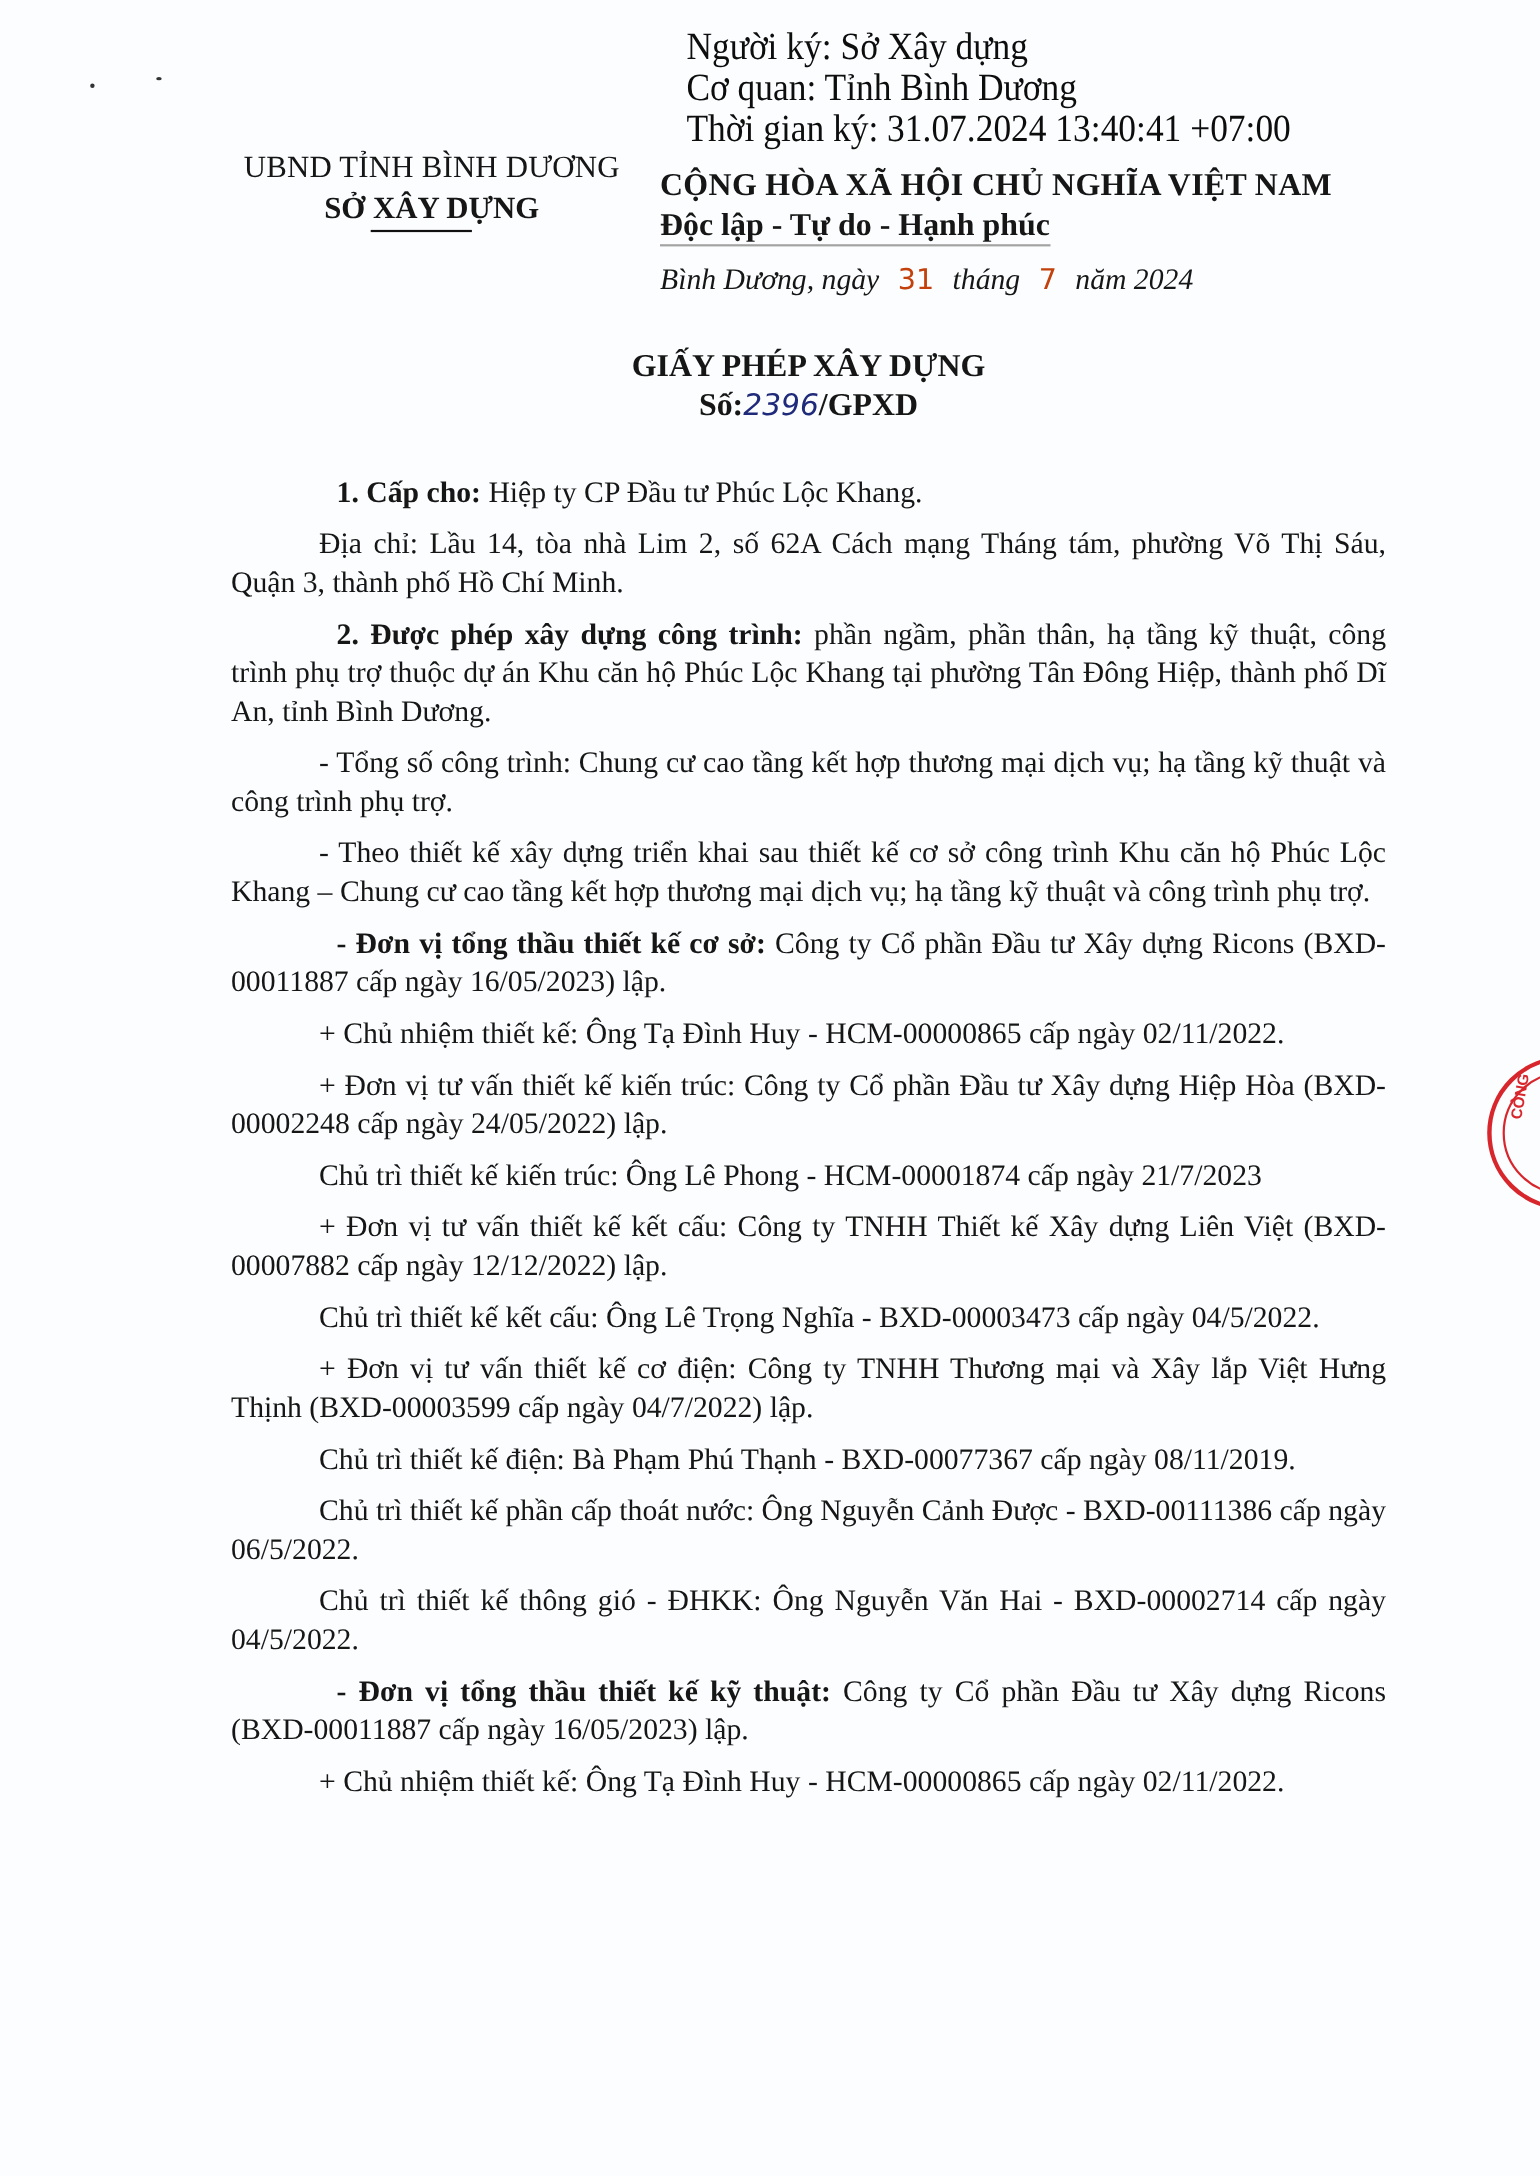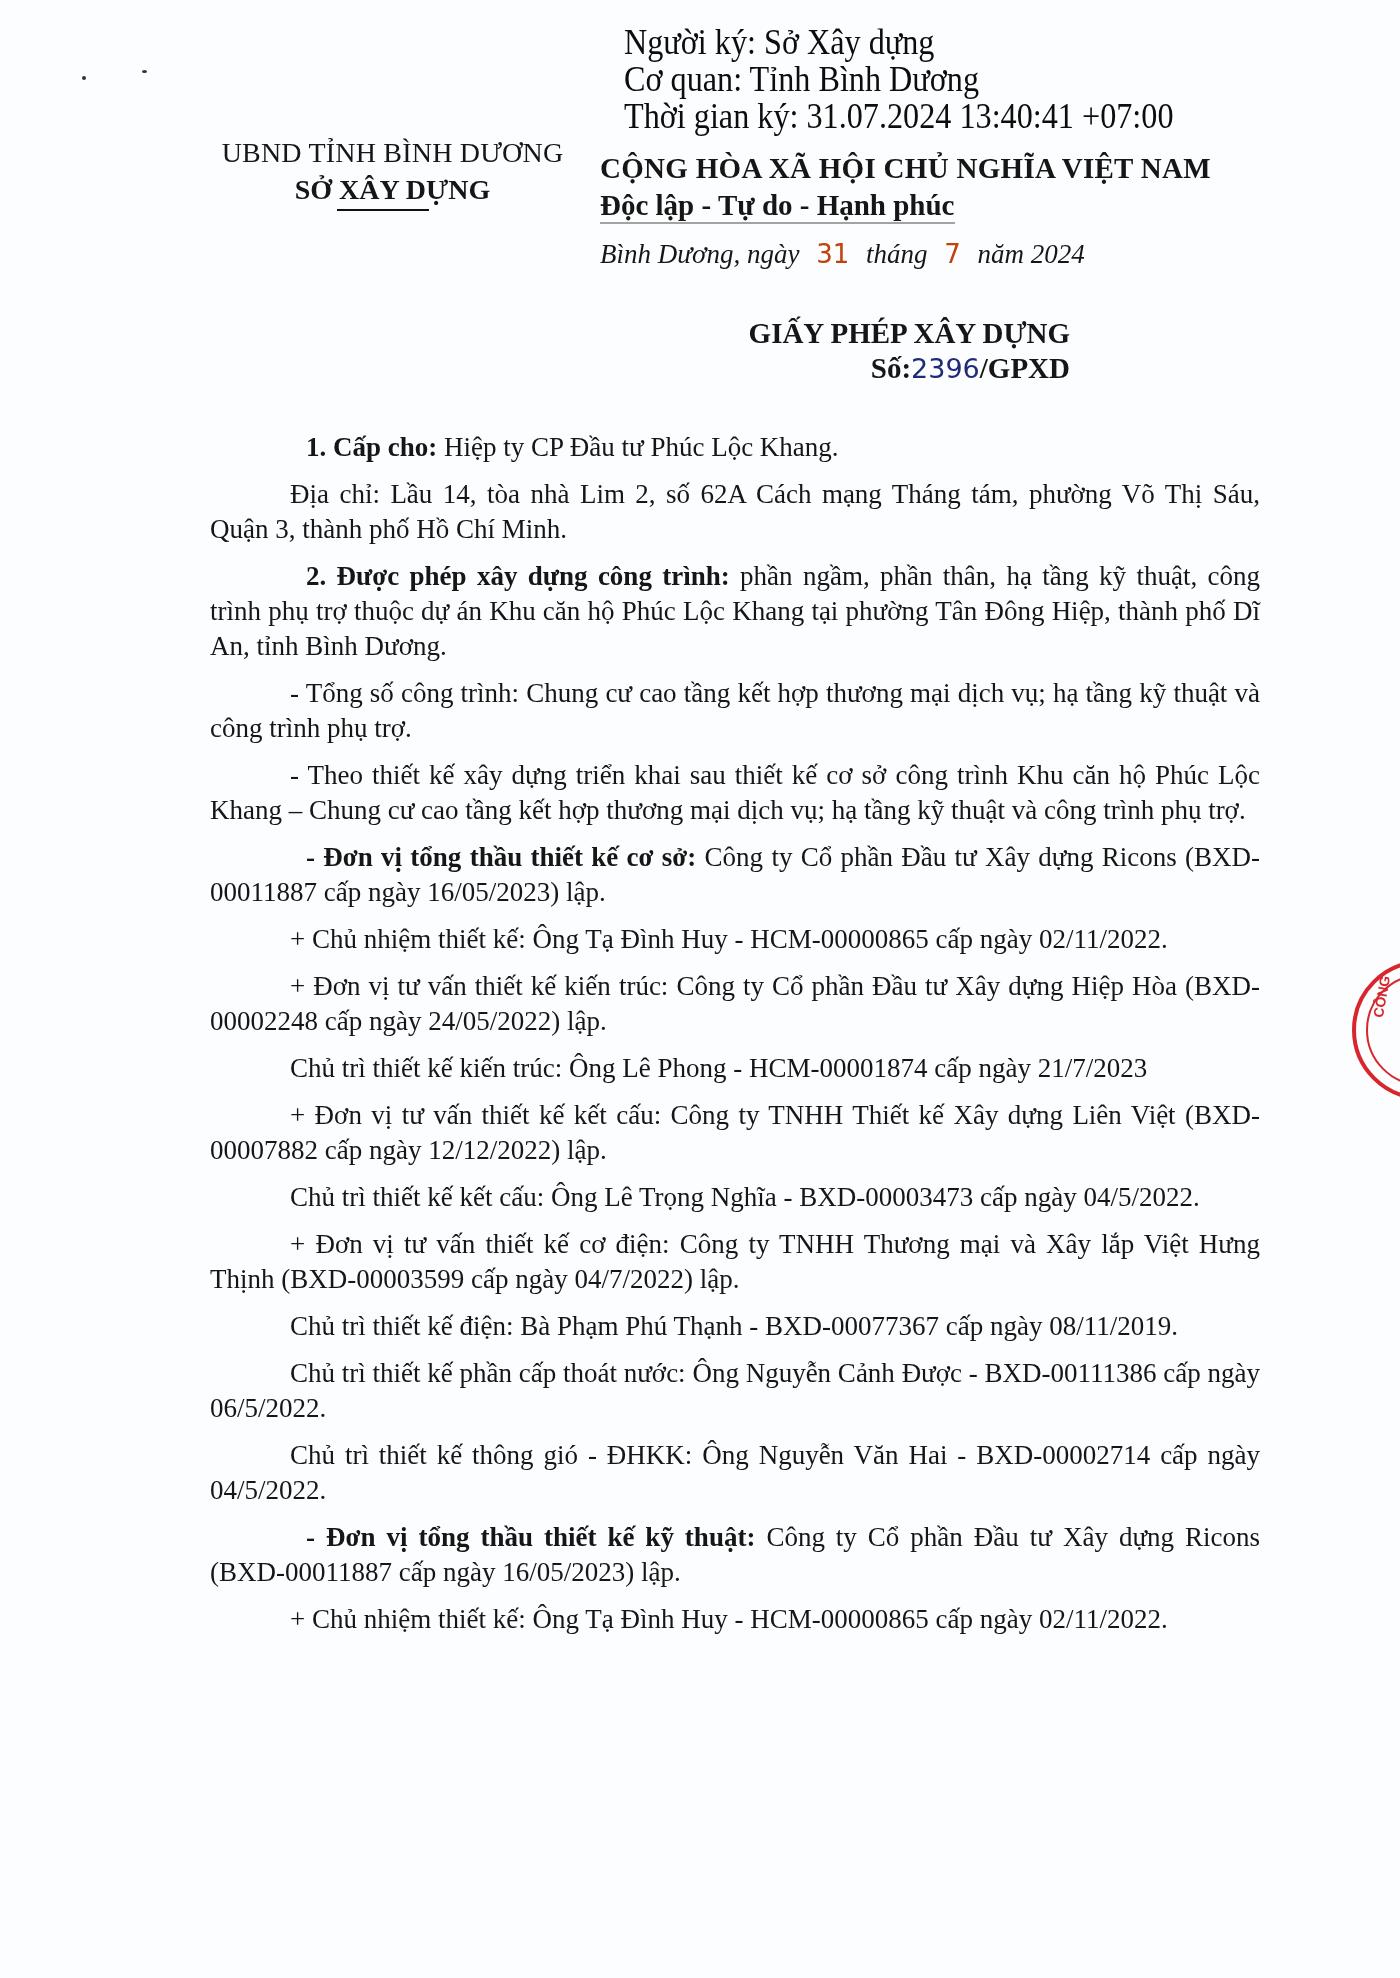--- a/index.html
+++ b/index.html
@@ -31,23 +31,23 @@
     position: absolute; left: 600px; top: 150px; width: 655px;
     text-align: left; font-size: 29px; line-height: 37px;
   }
   .hdr-right .nation { font-weight: bold; white-space: nowrap; letter-spacing: 0.3px; }
   .hdr-right .motto { font-weight: bold; display: inline-block; border-bottom: 2px solid #a3a3a3; line-height: 33px; }
   .hdr-right .date { font-style: italic; font-size: 27px; margin-top: 12px; white-space: nowrap; }
   .hand { font-family: "DejaVu Sans", sans-serif; font-style: normal; color: #c2410c; font-size: 26px; padding: 0 10px; }
 
   .title-block {
     position: absolute; left: 400px; top: 316px; width: 670px;
-    text-align: right; font-weight: bold; font-size: 29px; line-height: 35px;
+    text-align: center; font-weight: bold; font-size: 29px; line-height: 35px;
   }
-  .title-block .num-hand { font-family: "DejaVu Sans", sans-serif; font-weight: normal; color: #1f2a7a; font-size: 27px; }
+  .title-block .num-hand { font-family: "DejaVu Sans", sans-serif; font-weight: normal; color: #1f2a7a; font-style: italic; font-size: 27px; }
 
   .body {
     position: absolute; left: 210px; top: 430px; width: 1050px;
     font-size: 27px; line-height: 35px; text-align: justify;
   }
   .body p { margin: 0 0 12px 0; text-indent: 80px; }
   .body b { font-weight: bold; margin-left: 16px; }
 
   .stamp {
     position: absolute; left: 1352px; top: 960px; width: 140px; height: 140px;

